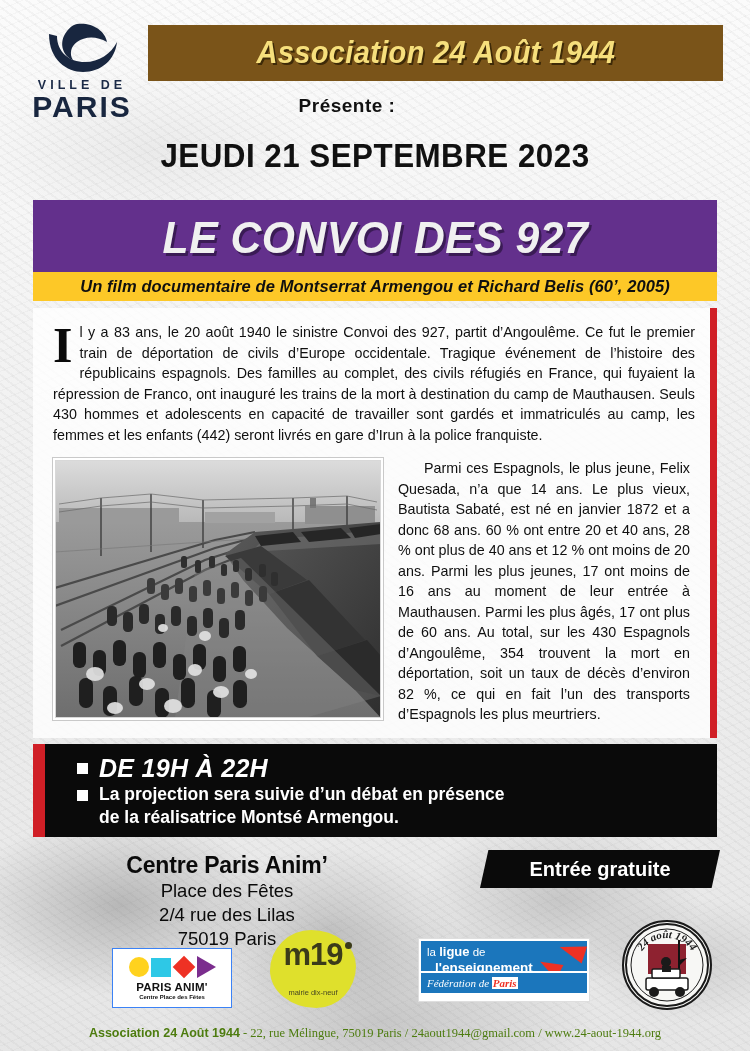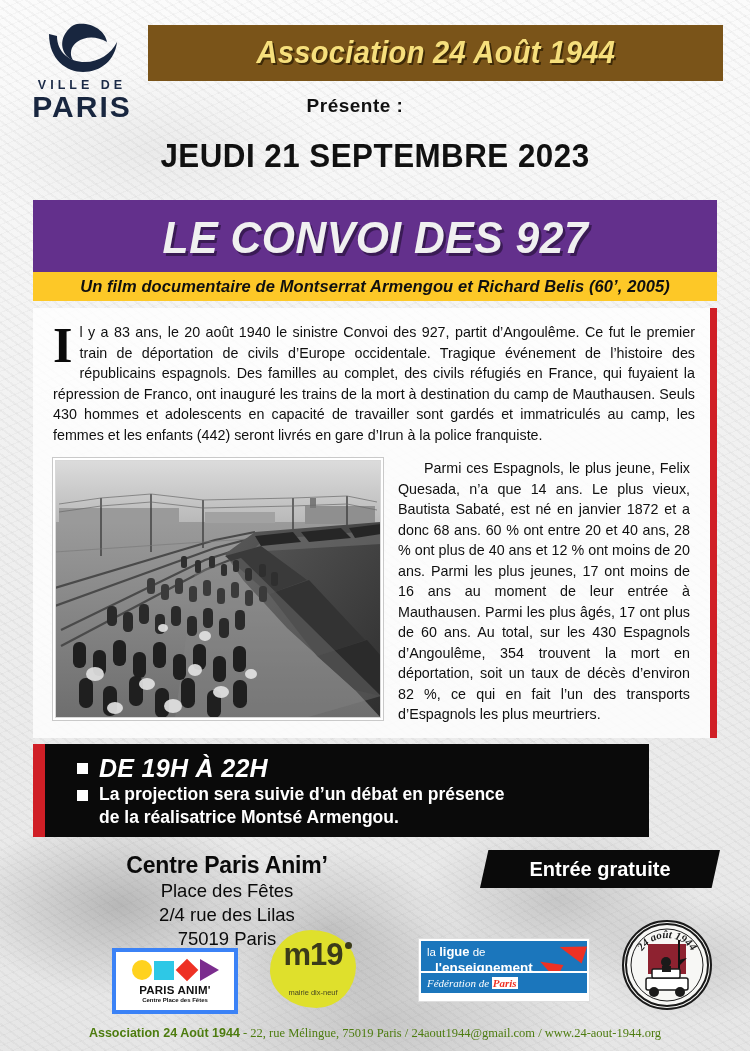--- a/index.html
+++ b/index.html
@@ -51,21 +51,21 @@
     position:absolute;left:148px;top:25px;width:575px;height:56px;
     background:#7a5419;display:flex;align-items:center;justify-content:center;
   }
   .assoc-banner span{
     color:#f6df7c;font-size:31px;font-weight:800;font-style:italic;
     letter-spacing:.3px;
     text-shadow:2px 2px 0 #3e2a08;
     transform:scaleX(.94);
   }
   .presente{
-    position:absolute;left:8px;top:95px;width:694px;text-align:center;
+    position:absolute;left:0;top:95px;width:694px;text-align:center;
     font-size:19px;font-weight:700;color:#111;letter-spacing:.5px;
   }
   .date-line{
     position:absolute;left:0;top:137px;width:750px;text-align:center;
     font-size:33px;font-weight:800;color:#111;letter-spacing:.5px;
     transform:scaleX(.95);
   }
 
   
   .title-band{
@@ -110,21 +110,21 @@
     overflow:hidden;background:#8d8d8d;
   }
   .para-2{
     position:absolute;left:365px;top:150px;width:292px;
     font-size:14.3px;line-height:20.5px;color:#101010;text-align:justify;
   }
   .para-2 .indent{display:inline-block;width:26px;}
 
   
   .black-strip{
-    position:absolute;left:33px;top:744px;width:616px;height:93px;background:#0a0a0a;
+    position:absolute;left:33px;top:744px;width:684px;height:93px;background:#0a0a0a;
   }
   .strip-red{position:absolute;left:0;top:0;width:12px;height:100%;background:#d01f26;}
   .bullets{position:absolute;left:44px;top:10px;color:#fff;}
   .b-row{display:flex;align-items:flex-start;}
   .bsq{
     display:inline-block;width:11px;height:11px;background:#fff;
     margin-right:11px;flex:none;
   }
   .b1 .bsq{margin-top:9px;}
   .b2 .bsq{margin-top:7px;}
@@ -140,21 +140,21 @@
     position:absolute;left:480px;top:850px;width:240px;height:38px;
     background:#0a0a0a;
     clip-path:polygon(3.5% 0, 100% 0, 96.5% 100%, 0 100%);
     display:flex;align-items:center;justify-content:center;
   }
   .free-badge span{color:#fff;font-size:20px;font-weight:700;}
 
   
   .logo-parisanim{
     position:absolute;left:112px;top:948px;width:118px;height:58px;
-    background:#fff;border:4px solid #3b82f6;
+    background:#fff;border:1px solid #3b82f6;
     display:flex;flex-direction:column;align-items:center;justify-content:center;
   }
   .pa-shapes{display:flex;align-items:center;gap:2px;height:22px;}
   .pa-circle{width:20px;height:20px;border-radius:50%;background:#ffd21e;}
   .pa-square{width:20px;height:19px;background:#2ec8e6;}
   .pa-diamond{width:16px;height:16px;background:#ee3124;transform:rotate(45deg);margin:0 3px;}
   .pa-tri{width:0;height:0;border-top:11px solid transparent;border-bottom:11px solid transparent;border-left:19px solid #7b2d8e;}
   .pa-t1{font-size:11.5px;font-weight:800;color:#111;margin-top:3px;letter-spacing:.2px;}
   .pa-t2{font-size:6px;font-weight:700;color:#111;margin-top:1px;}
 

